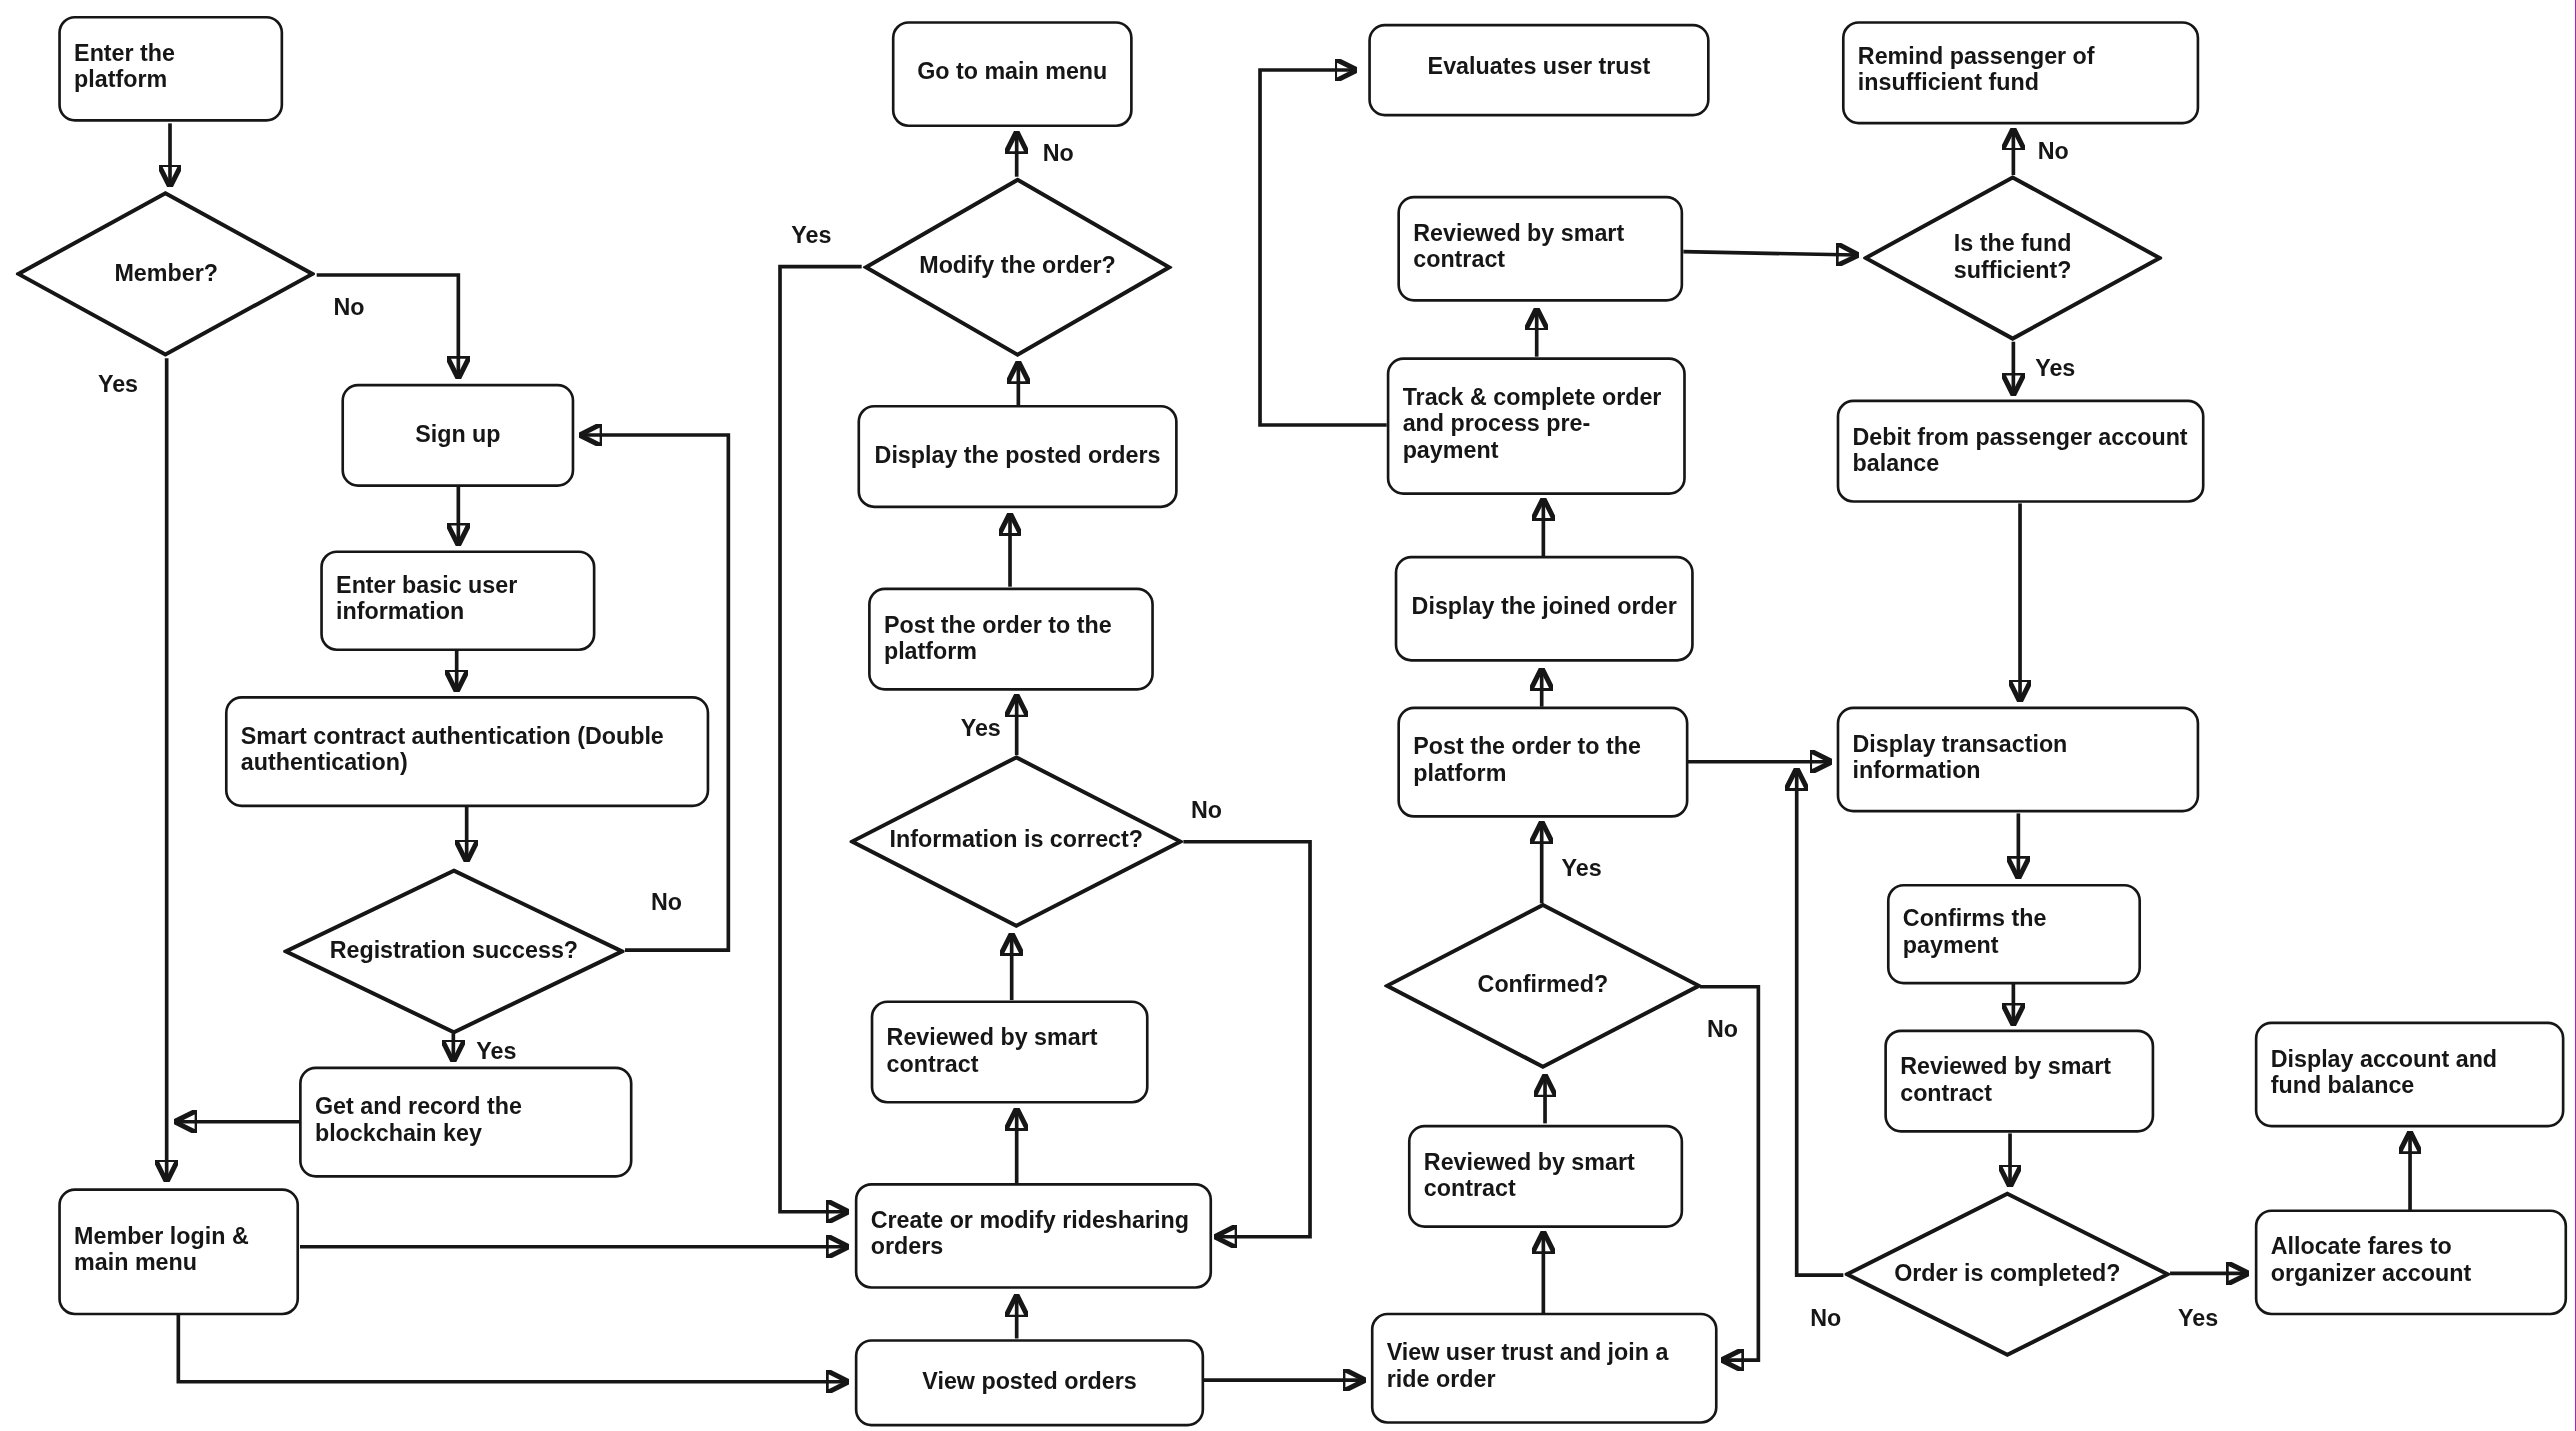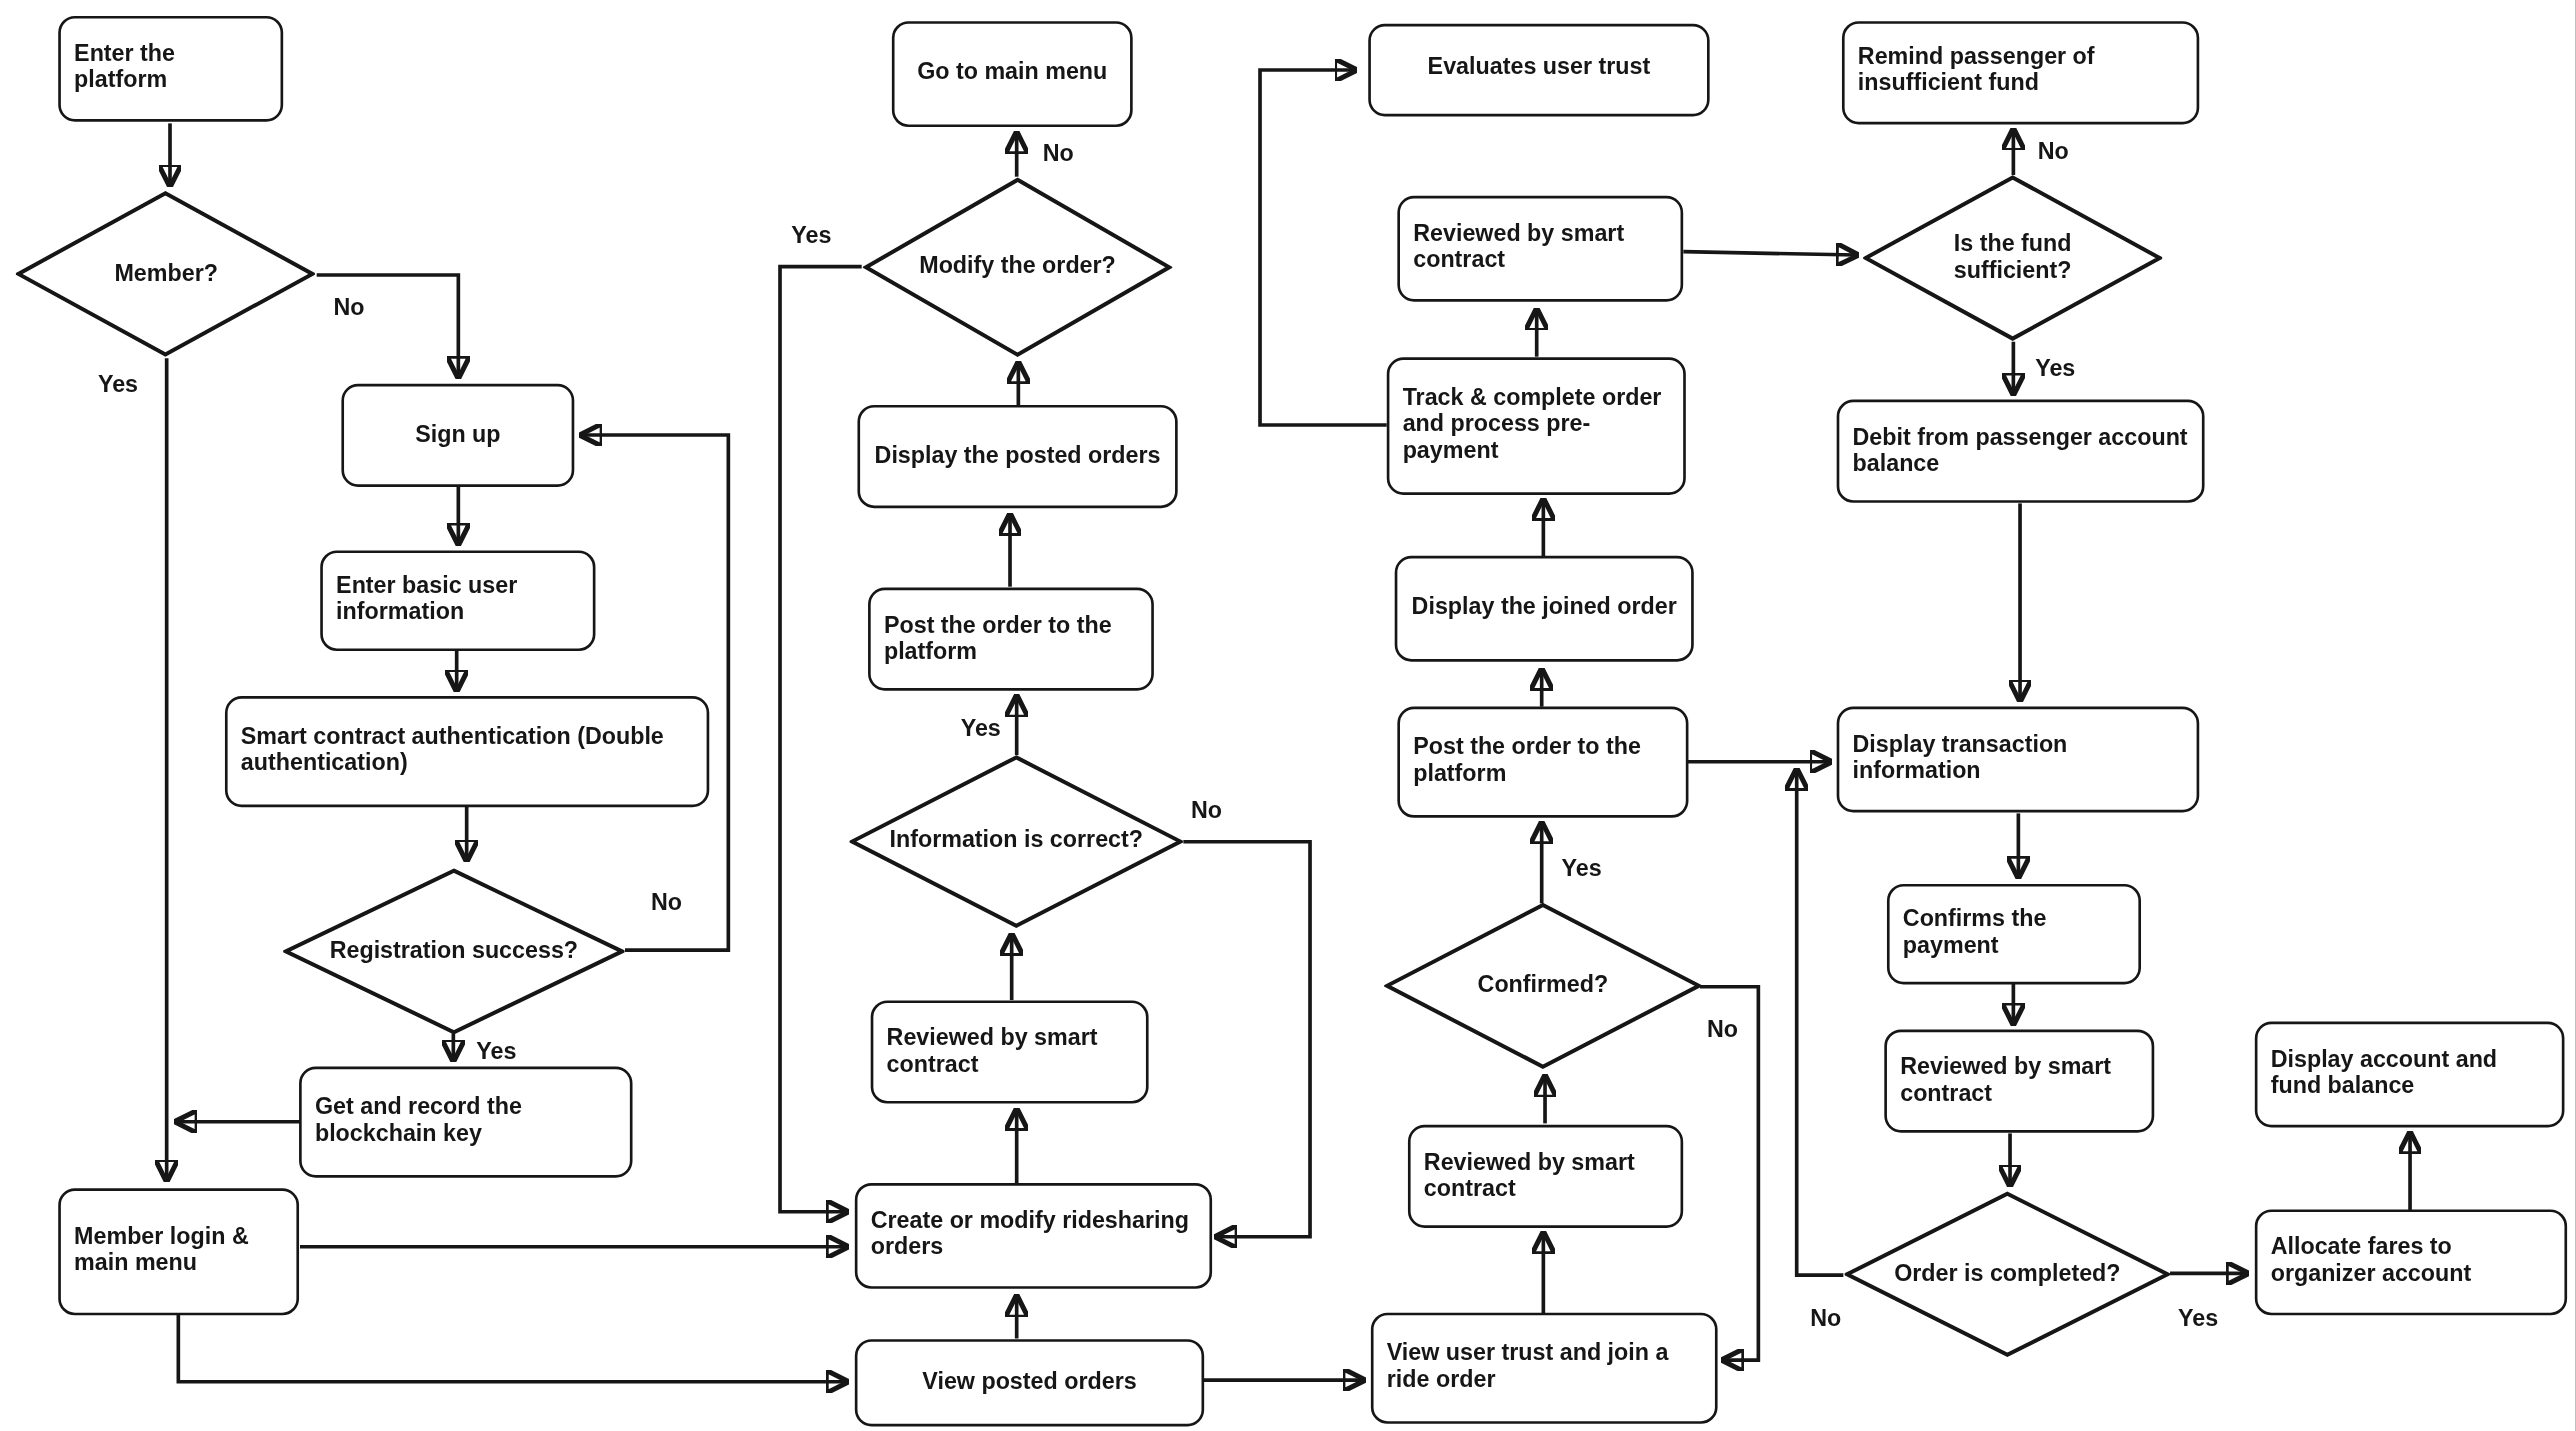--- a/index.html
+++ b/index.html
@@ -1,16 +1,16 @@
 <!DOCTYPE html>
 <html style="font-size:10px"><head>
 <meta charset="utf-8">
 <style>
   html,body { margin:0; padding:0; background:#ffffff; }
-  .viewport { width:2576px; height:1432px; overflow:hidden; background:#5eead4; }
+  .viewport { width:2576px; height:1432px; overflow:hidden; background:#a21caf; }
   .stage {
     position:relative; width:973px; height:541px; background:#fff;
     font-family:"Liberation Sans", sans-serif;
     transform:scale(2.6465); transform-origin:top left;
   }
   svg.wires { position:absolute; left:0; top:0; z-index:0; }
   svg.wires path { stroke:#161616; stroke-width:2.2; fill:none; }
   .node {
     position:absolute; box-sizing:border-box; z-index:1;
     display:flex; align-items:center; justify-content:center;

